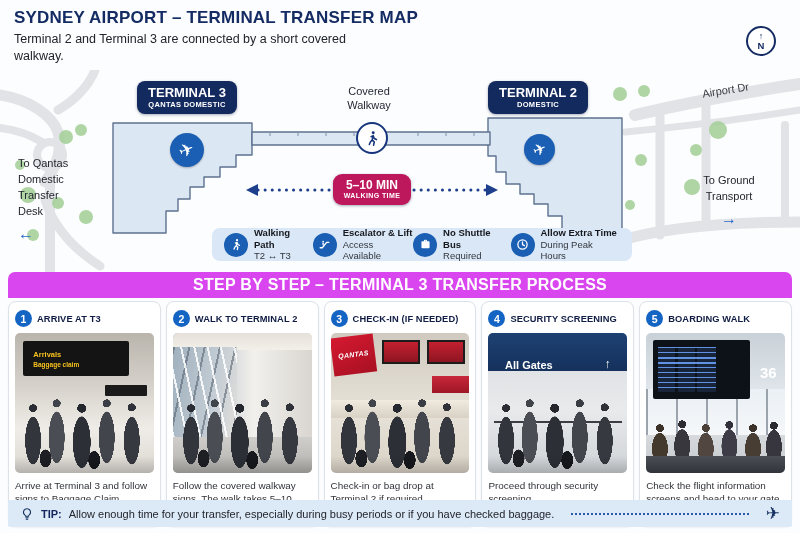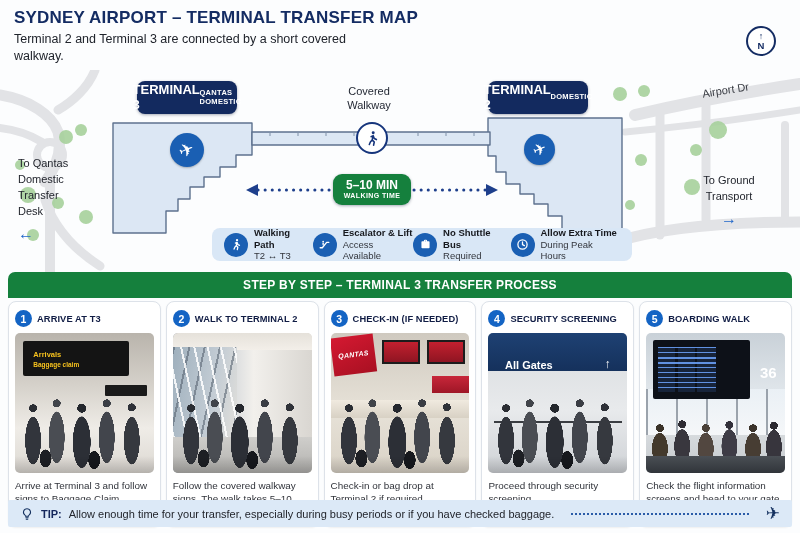--- a/index.html
+++ b/index.html
@@ -10,56 +10,56 @@
   .title { position:absolute; left:14px; top:8px; font-size:17px; font-weight:bold; color:#142c63; letter-spacing:.2px; }
   .subtitle { position:absolute; left:14px; top:31px; width:332px; font-size:12.5px; color:#20242c; line-height:1.35; }
   .compass { position:absolute; left:746px; top:26px; width:30px; height:30px; border:2px solid #142c63; border-radius:50%; background:#fff; display:flex; flex-direction:column; align-items:center; justify-content:center; line-height:1; }
   .compass .c-arrow { font-size:9px; color:#142c63; font-weight:bold; }
   .compass .c-n { font-size:9.5px; color:#142c63; font-weight:bold; }
 
   
   .map { position:absolute; left:0; top:70px; width:800px; height:202px; }
   .map svg.map-art { position:absolute; left:0; top:0; }
 
-  .t-badge { position:absolute; height:33px; background:#132a5f; border-radius:8px; color:#fff; display:flex; align-items:center; justify-content:center; line-height:1.15; box-shadow:0 1px 3px rgba(10,20,50,.35); }
+  .t-badge { position:absolute; height:33px; background:#132a5f; border-radius:8px; color:#fff; display:flex; flex-direction:column; align-items:center; justify-content:center; line-height:1.15; box-shadow:0 1px 3px rgba(10,20,50,.35); }
   .t-badge .tb1 { font-size:13px; font-weight:bold; }
   .t-badge .tb2 { font-size:7.5px; font-weight:bold; letter-spacing:.3px; }
   .badge-t3 { left:137px; top:11px; width:100px; }
   .badge-t2 { left:488px; top:11px; width:100px; }
 
   .covered-label { position:absolute; left:336px; top:14px; width:66px; text-align:center; font-size:11px; color:#1f2430; line-height:1.3; }
 
   .walk-circle { position:absolute; left:356px; top:52px; width:32px; height:32px; background:#fff; border:2.5px solid #16357c; border-radius:50%; display:flex; align-items:center; justify-content:center; }
   .plane-marker { position:absolute; border-radius:50%; background:#1a5fb3; display:flex; align-items:center; justify-content:center; box-shadow:0 1px 2px rgba(0,0,0,.25); } 
   .plane-marker span { color:#fff; transform:rotate(-22deg); }
   .pm-t3 { left:170px; top:63px; width:34px; height:34px; font-size:18px; }
   .pm-t2 { left:524px; top:64px; width:31px; height:31px; font-size:16px; }
 
-  .walk-badge { position:absolute; left:333px; top:104px; width:78px; height:31px; background:#15803d; border-radius:9px; color:#fff; display:flex; flex-direction:column; align-items:center; justify-content:center; line-height:1.15; box-shadow:0 1px 3px rgba(10,20,50,.35); }
+  .walk-badge { position:absolute; left:333px; top:104px; width:78px; height:31px; background:#be185d; border-radius:9px; color:#fff; display:flex; flex-direction:column; align-items:center; justify-content:center; line-height:1.15; box-shadow:0 1px 3px rgba(10,20,50,.35); }
   .walk-badge .wb1 { font-size:12px; font-weight:bold; }
   .walk-badge .wb2 { font-size:7px; font-weight:bold; letter-spacing:.4px; }
 
   .dest { position:absolute; font-size:11px; color:#23262e; line-height:1.45; }
   .dest-left { left:18px; top:86px; width:60px; }
   .dest-right { left:690px; top:103px; width:78px; text-align:center; }
   .dest .d-arrow { display:block; color:#1f66c9; font-size:16px; font-weight:bold; margin-top:2px; }
   .dest-right .d-arrow { text-align:center; }
 
   .street-label { position:absolute; left:702px; top:14px; font-size:11px; color:#3a3d44; transform:rotate(-9deg); white-space:nowrap; }
 
   .legend { position:absolute; left:196px; top:158px; width:420px; height:33px; background:#d9e7f6; border-radius:8px; display:flex; align-items:center; justify-content:space-between; padding:0 12px;margin-left:16px; }
   .legend-item { display:flex; align-items:center; gap:6px; }
   .legend-ic { width:24px; height:24px; border-radius:50%; background:#1a5fb3; flex:0 0 auto; display:flex; align-items:center; justify-content:center; }
   .legend-tx { line-height:1.2; }
   .legend-tx .l1 { font-size:9.5px; font-weight:bold; color:#16181d; }
   .legend-tx .l2 { font-size:9.5px; color:#33363d; }
 
   
   .steps { position:absolute; left:8px; top:272px; width:784px; }
-  .steps-header { height:26px; background:#15803d; border-radius:7px 7px 0 0; display:flex; align-items:center; justify-content:center; color:#fff; font-size:12px; font-weight:bold; letter-spacing:.3px; }
+  .steps-header { height:26px; background:#d946ef; border-radius:7px 7px 0 0; display:flex; align-items:center; justify-content:center; color:#fff; font-size:16px; font-weight:bold; letter-spacing:.3px; }
   .cards { display:flex; gap:5px; margin-top:3px; }
   .card { flex:1; background:#fff; border:1px solid #dde2e9; border-radius:8px; padding:6px 6px 8px; box-shadow:0 1px 2px rgba(0,0,0,.06); }
   .card-head { display:flex; align-items:center; gap:5px; margin:2px 0 6px; }
   .num { width:17px; height:17px; border-radius:50%; background:#1464c4; color:#fff; font-size:10.5px; font-weight:bold; display:flex; align-items:center; justify-content:center; flex:0 0 auto; }
   .card-title { font-size:9.3px; font-weight:bold; color:#101c44; letter-spacing:.1px; }
   .photo { position:relative; height:140px; border-radius:5px; overflow:hidden; }
   .caption { margin-top:6px; font-size:9.9px; color:#30333a; line-height:1.32; }
 
   
   .people { position:absolute; left:0; right:0; bottom:0; height:58%;

